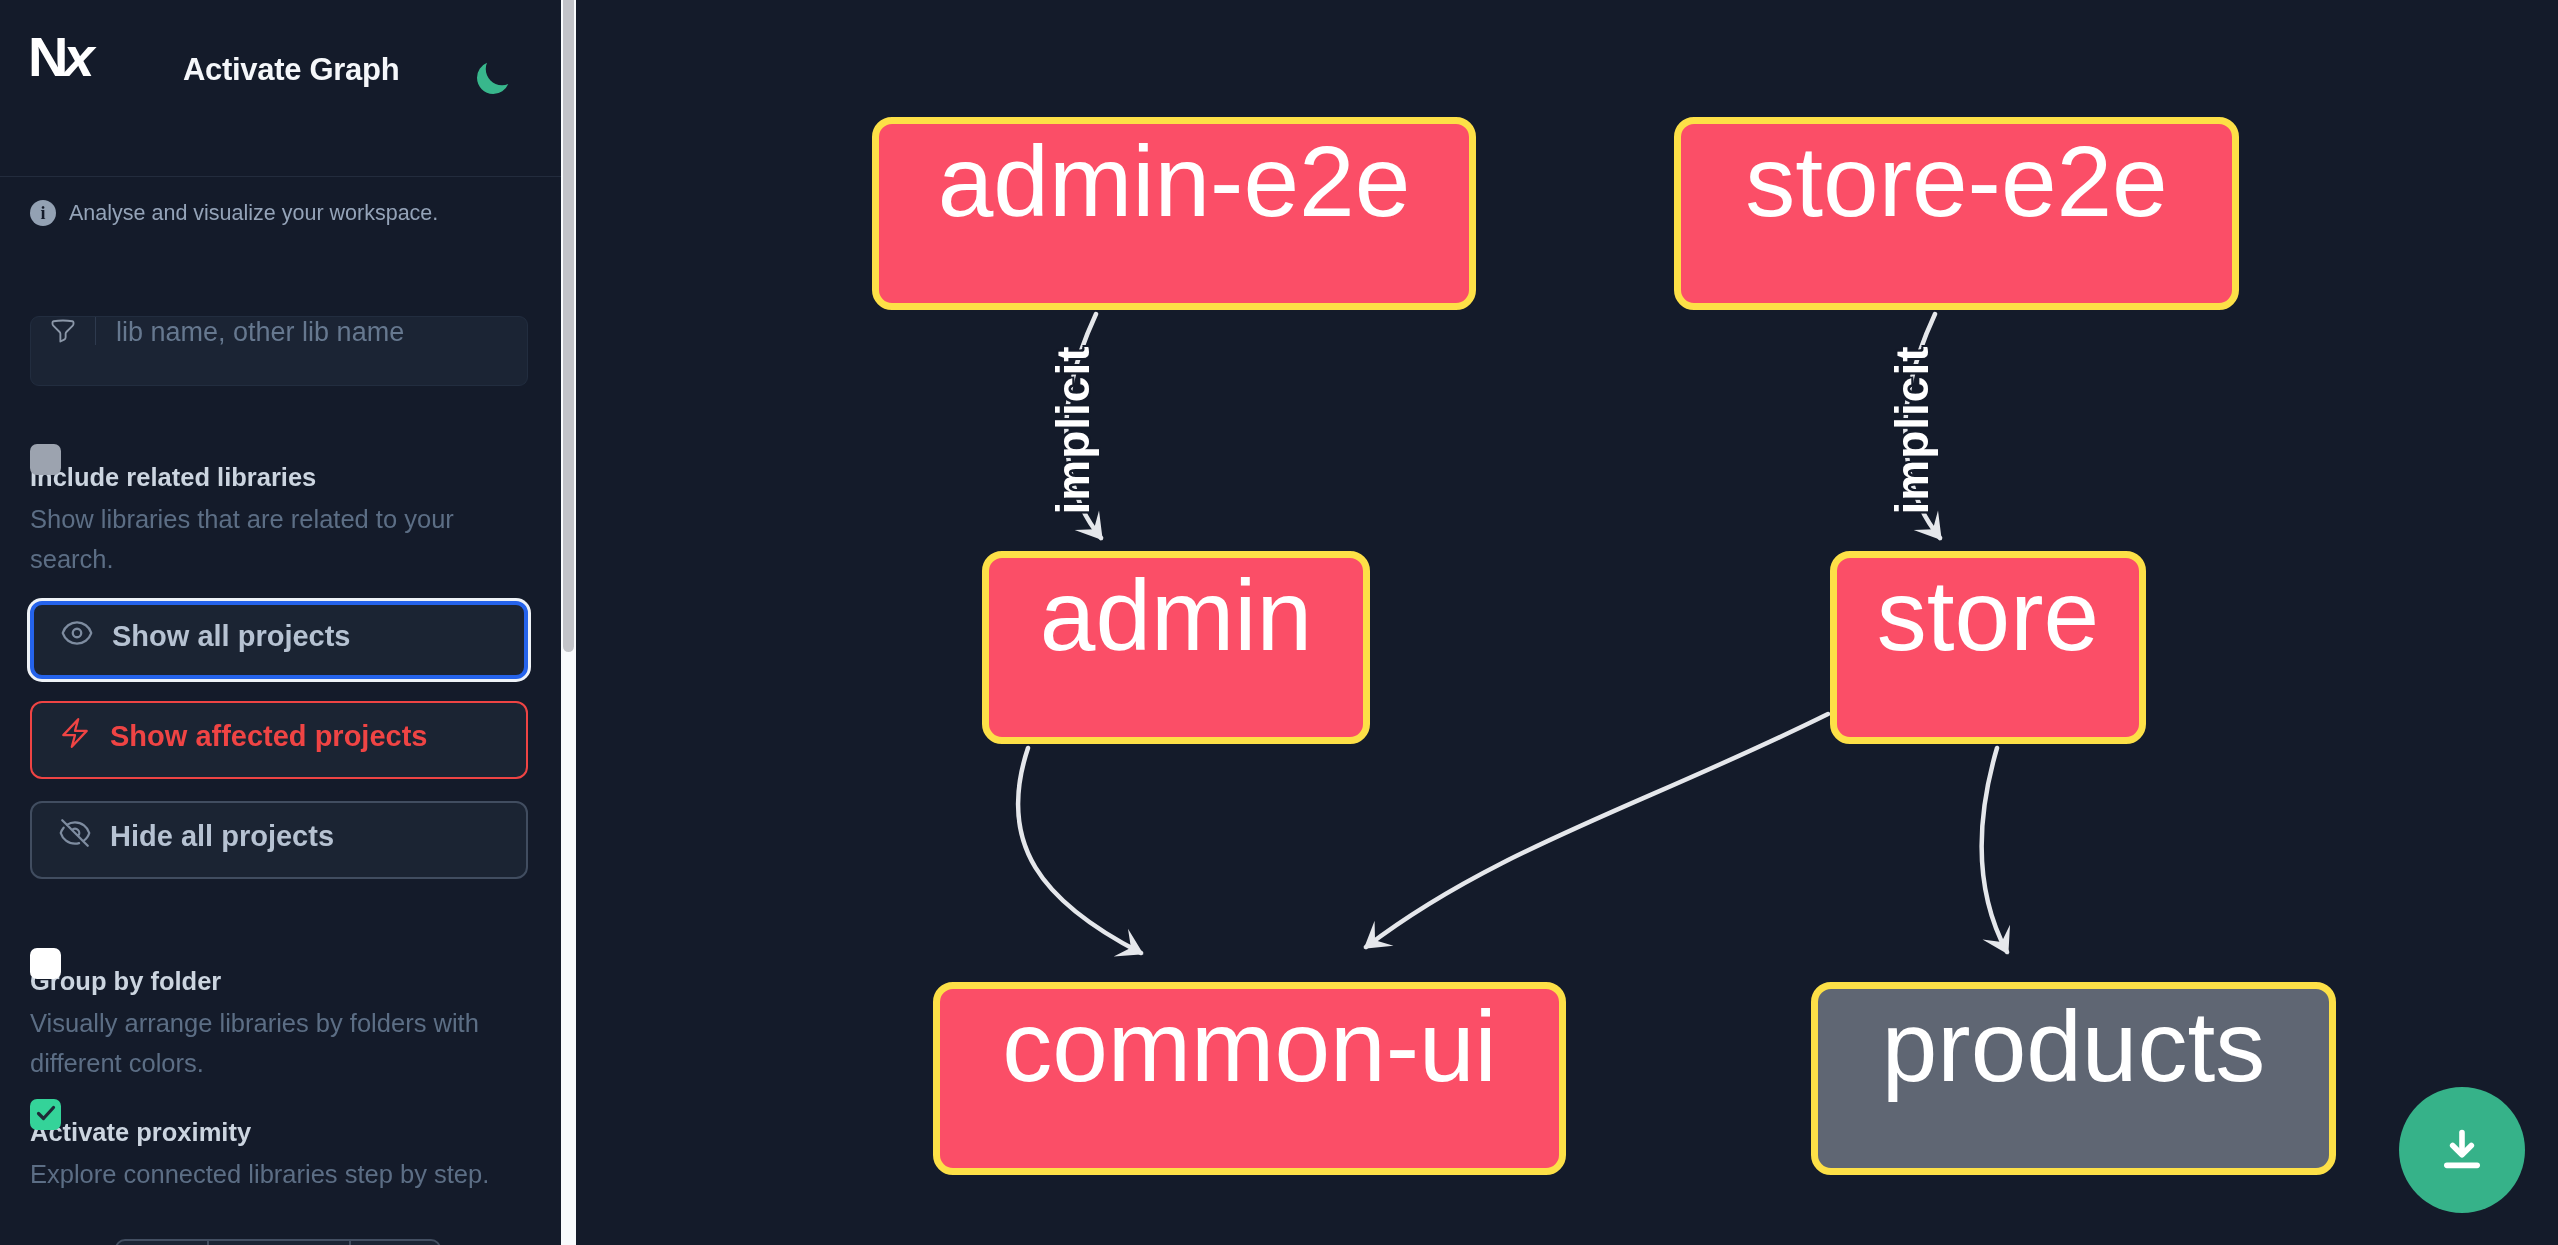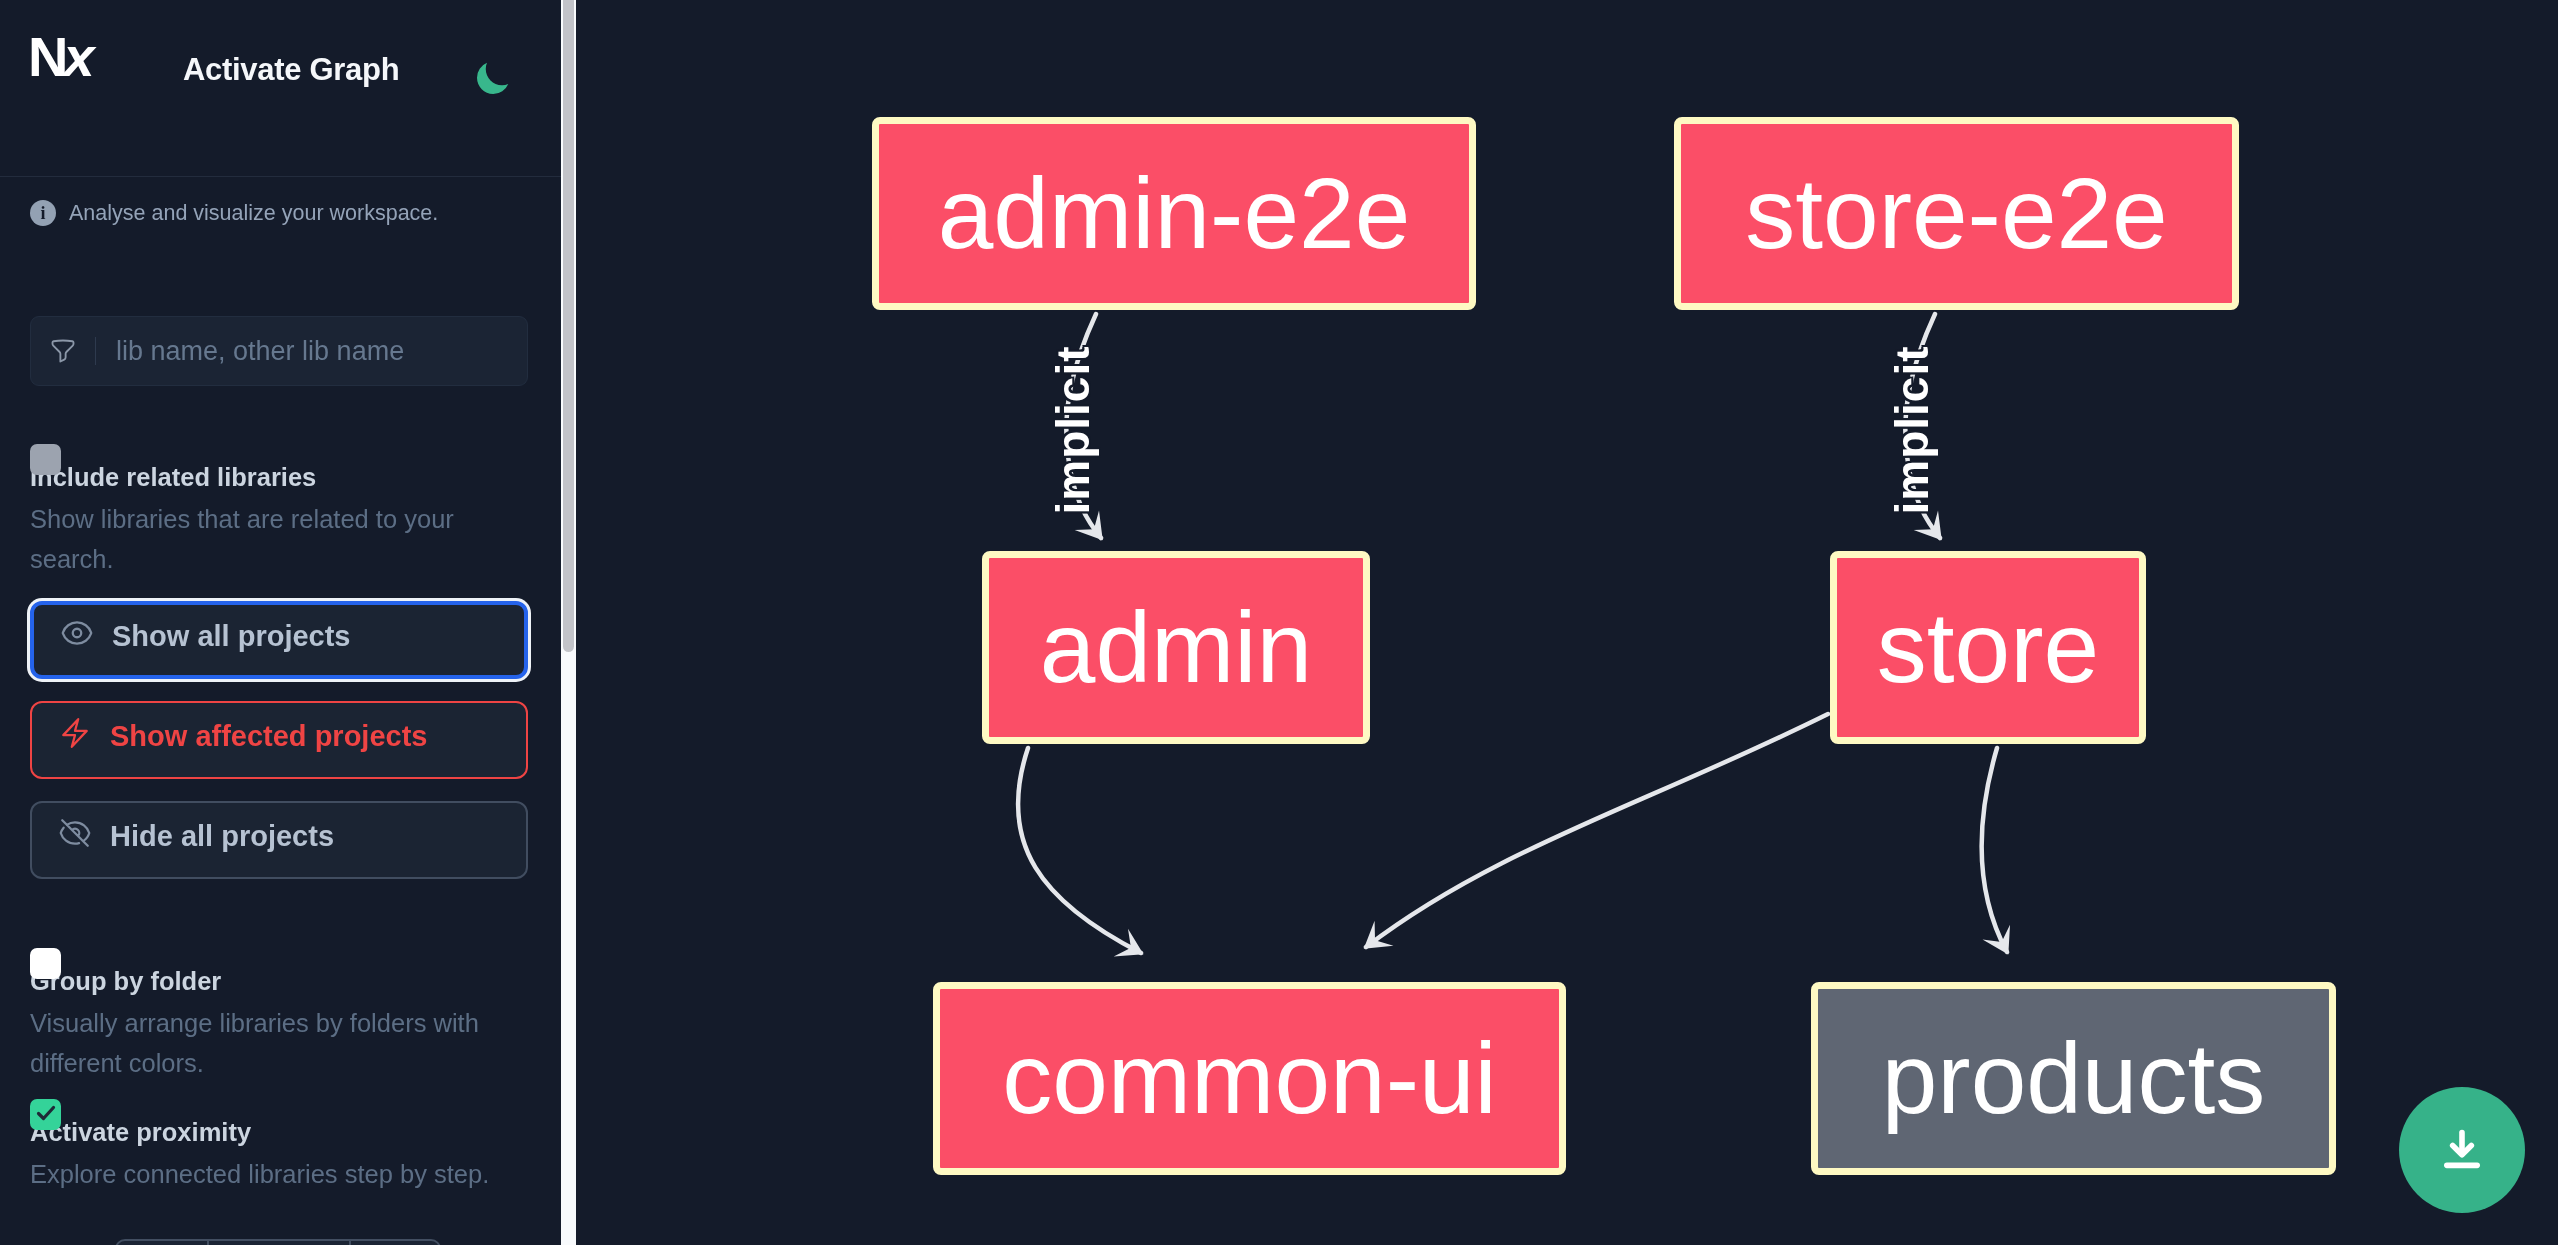--- a/index.html
+++ b/index.html
@@ -16,21 +16,21 @@
   .nx-logo .x{font-style:italic;}
   .sb-title{position:absolute;left:183px;top:70px;transform:translateY(-50%);color:#f5f7fa;font-size:31px;font-weight:700;letter-spacing:-.3px;}
   .moon-btn{position:absolute;left:470px;top:58px;width:44px;height:44px;background:none;border:none;cursor:pointer;padding:0;}
   .info-row{position:absolute;left:30px;top:200px;display:flex;align-items:center;gap:13px;}
   .info-badge{width:26px;height:26px;border-radius:50%;background:#93a1b3;color:#141b2a;
     display:flex;align-items:center;justify-content:center;font-weight:800;font-size:18px;font-family:"Liberation Serif",serif;flex:none;}
   .info-badge::before{content:"i";}
   .info-text{color:#94a3b8;font-size:21.5px;font-weight:500;}
   
   .search-box{position:absolute;left:30px;top:316px;width:496px;height:68px;background:#1b2434;
-    border:1px solid #222d3f;border-radius:9px;display:flex;align-items:center;}
+    border:1px solid #222d3f;border-radius:9px;display:flex;align-items:flex-start;}
   .search-icon-cell{width:64px;display:flex;align-items:center;justify-content:center;border-right:1px solid #2e3a4e;flex:none;}
   .search-input{flex:1;background:transparent;border:none;outline:none;color:#dbe3ee;font-size:27px;padding:0 20px;font-family:inherit;}
   .search-input::placeholder{color:#66788f;}
   
   .opt{position:absolute;left:30px;width:500px;}
   .opt .box{position:absolute;left:0;top:2px;width:31px;height:31px;border-radius:7px;}
   .box.gray{background:#9ca3af;}
   .box.white{background:#ffffff;}
   .box.green{background:#34d399;display:flex;align-items:center;justify-content:center;}
   .opt .texts{margin-left:62px;width:440px;}
@@ -49,22 +49,22 @@
   .stepper .seg{height:28px;background:#1b2434;border:2px solid #424e61;box-sizing:border-box;}
   .seg.s1{width:94px;border-radius:10px 0 0 0;}
   .seg.s2{width:140px;border-left:none;border-right:none;}
   .seg.s3{width:92px;border-radius:0 10px 0 0;}
   
   .sb-scroll-track{position:absolute;left:561px;top:0;width:15px;height:1245px;background:#f8fafc;}
   .sb-scroll-thumb{position:absolute;left:2px;top:0;width:11px;height:652px;background:#c2c3c8;border-radius:0 0 6px 6px;}
   
   .canvas{position:absolute;left:576px;top:0;width:1982px;height:1245px;}
   .edges{position:absolute;left:0;top:0;}
-  .node{position:absolute;display:flex;align-items:center;justify-content:center;
-    border:7px solid #fef9c3;border-radius:8px;box-sizing:border-box;
+  .node{position:absolute;display:flex;align-items:flex-start;justify-content:center;
+    border:7px solid #fde047;border-radius:20px;box-sizing:border-box;
     color:#ffffff;font-size:100px;font-weight:400;letter-spacing:0;cursor:pointer;}
   .node.pink{background:#fb4e67;}
   .node.gray{background:#5f6673;}
   .edge-label{position:absolute;transform:translate(-50%,-50%) rotate(-90deg);
     color:#ffffff;font-size:46px;font-weight:700;letter-spacing:1px;white-space:nowrap;
     text-shadow:2px 0 0 #141b2a,-2px 0 0 #141b2a,0 2px 0 #141b2a,0 -2px 0 #141b2a,2px 2px 0 #141b2a,-2px -2px 0 #141b2a,2px -2px 0 #141b2a,-2px 2px 0 #141b2a;}
   .fab{position:absolute;left:1823px;top:1087px;width:126px;height:126px;border-radius:50%;
     background:#36b289;border:none;cursor:pointer;display:flex;align-items:center;justify-content:center;}
 </style>
 </head>

